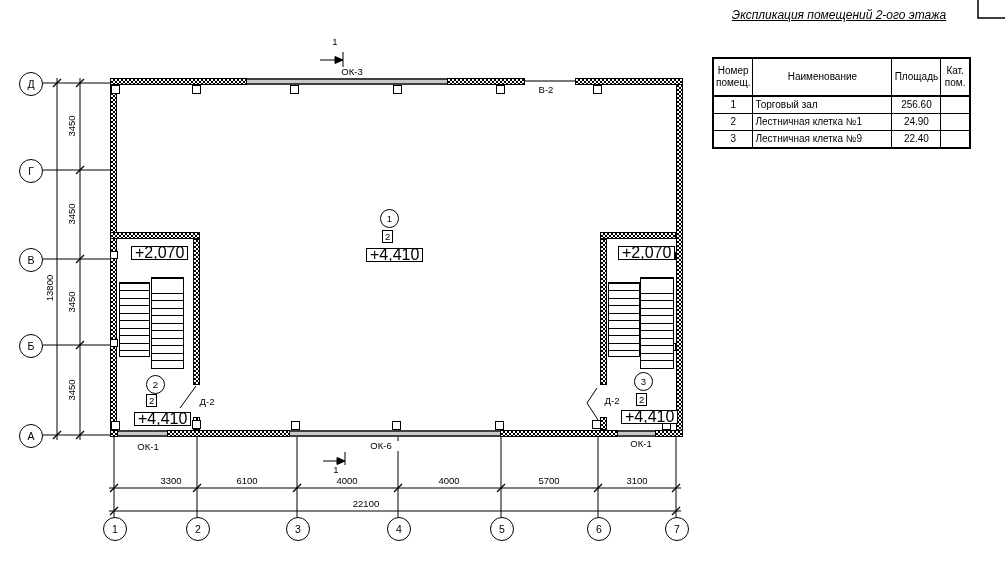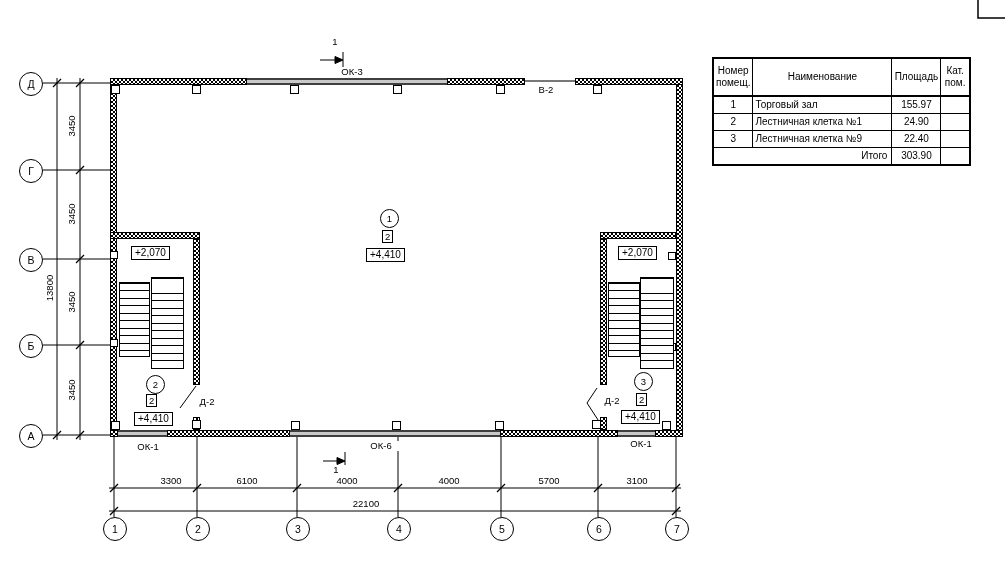--- a/index.html
+++ b/index.html
@@ -17,21 +17,21 @@
   .thinline{position:absolute;height:2px;background:#787878;}
   .flight{position:absolute;box-sizing:border-box;border:1px solid #000;background-color:#fff;
           background-image:repeating-linear-gradient(to bottom,#000 0,#000 1px,transparent 1px,transparent 7.5px);}
   .sq{position:absolute;width:9px;height:9px;box-sizing:border-box;border:1px solid #000;background:#fff;}
   .bubble{position:absolute;width:22px;height:22px;border:1px solid #000;border-radius:50%;
           background:#fff;text-align:center;line-height:22px;font-size:10.5px;}
   .room-circle{position:absolute;width:17px;height:17px;border:1px solid #000;border-radius:50%;
           background:#fff;text-align:center;line-height:17px;font-size:9.5px;}
   .room-box{position:absolute;border:1px solid #000;background:#fff;font-size:9.5px;
           line-height:11px;padding:0 2px;text-align:center;}
-  .level-box{position:absolute;border:1.5px solid #000;background:#fff;font-size:10px;
+  .level-box{position:absolute;border:1.5px solid #000;background:#fff;font-size:16px;
           line-height:12px;padding:0 3px;text-align:left;white-space:nowrap;}
   .dimtext{position:absolute;font-size:9.5px;text-align:center;background:#fff;line-height:10px;}
   .vdim{transform:rotate(-90deg);transform-origin:center center;}
   .marktext{position:absolute;font-size:9.5px;text-align:center;line-height:10px;background:#fff;}
   .title{position:absolute;font-size:12px;font-style:italic;text-decoration:underline;text-align:center;}
   
   table.expl{position:absolute;left:712px;top:57px;border-collapse:collapse;table-layout:fixed;
              font-size:10px;background:#fff;border:2px solid #000;}
   table.expl td,table.expl th{border:1px solid #000;padding:0 2px;font-weight:normal;
              overflow:hidden;line-height:12px;}
@@ -149,56 +149,52 @@
   <div class="sq" style="left:110px;top:251px;width:8px;height:8px"></div>
   <div class="sq" style="left:110px;top:339px;width:8px;height:8px"></div>
   <div class="sq" style="left:668px;top:252px;width:8px;height:8px"></div>
   <div class="sq" style="left:668px;top:343px;width:8px;height:8px"></div>
 
   <div class="flight" style="left:119px;top:282px;width:31px;height:75px"></div>
   <div class="flight" style="left:151px;top:277px;width:33px;height:92px"></div>
   <div class="flight" style="left:608px;top:282px;width:32px;height:75px"></div>
   <div class="flight" style="left:640px;top:277px;width:34px;height:92px"></div>
 
+  <div class="title" style="left:712px;top:8px;width:254px">Экспликация помещений 2-ого этажа</div>
 
   <table class="expl">
     <colgroup>
         <col style="width:37px">
         <col style="width:139px">
         <col style="width:49px">
         <col style="width:29px">
       </colgroup>
     <tbody>
         <tr>
       <th>Номер помещ.</th>
       <th>Наименование</th>
       <th>Площадь</th>
       <th>Кат. пом.</th>
     </tr>
     <tr>
       <td>1</td>
       <td class="nm">Торговый зал</td>
-      <td>155.97</td>
+      <td>256.60</td>
       <td></td>
     </tr>
     <tr>
       <td>2</td>
       <td class="nm">Лестничная клетка №1</td>
       <td>24.90</td>
       <td></td>
     </tr>
     <tr>
       <td>3</td>
       <td class="nm">Лестничная клетка №9</td>
       <td>22.40</td>
-      <td></td>
-    </tr>
-    <tr>
-      <td class="tot" colspan="2">Итого</td>
-      <td>303.90</td>
       <td></td>
     </tr>
   </tbody>
     </table>
 
   <div class="bubble" style="left:19px;top:72px">Д</div>
   <div class="bubble" style="left:19px;top:159px">Г</div>
   <div class="bubble" style="left:19px;top:248px">В</div>
   <div class="bubble" style="left:19px;top:334px">Б</div>
   <div class="bubble" style="left:19px;top:424px">А</div>

